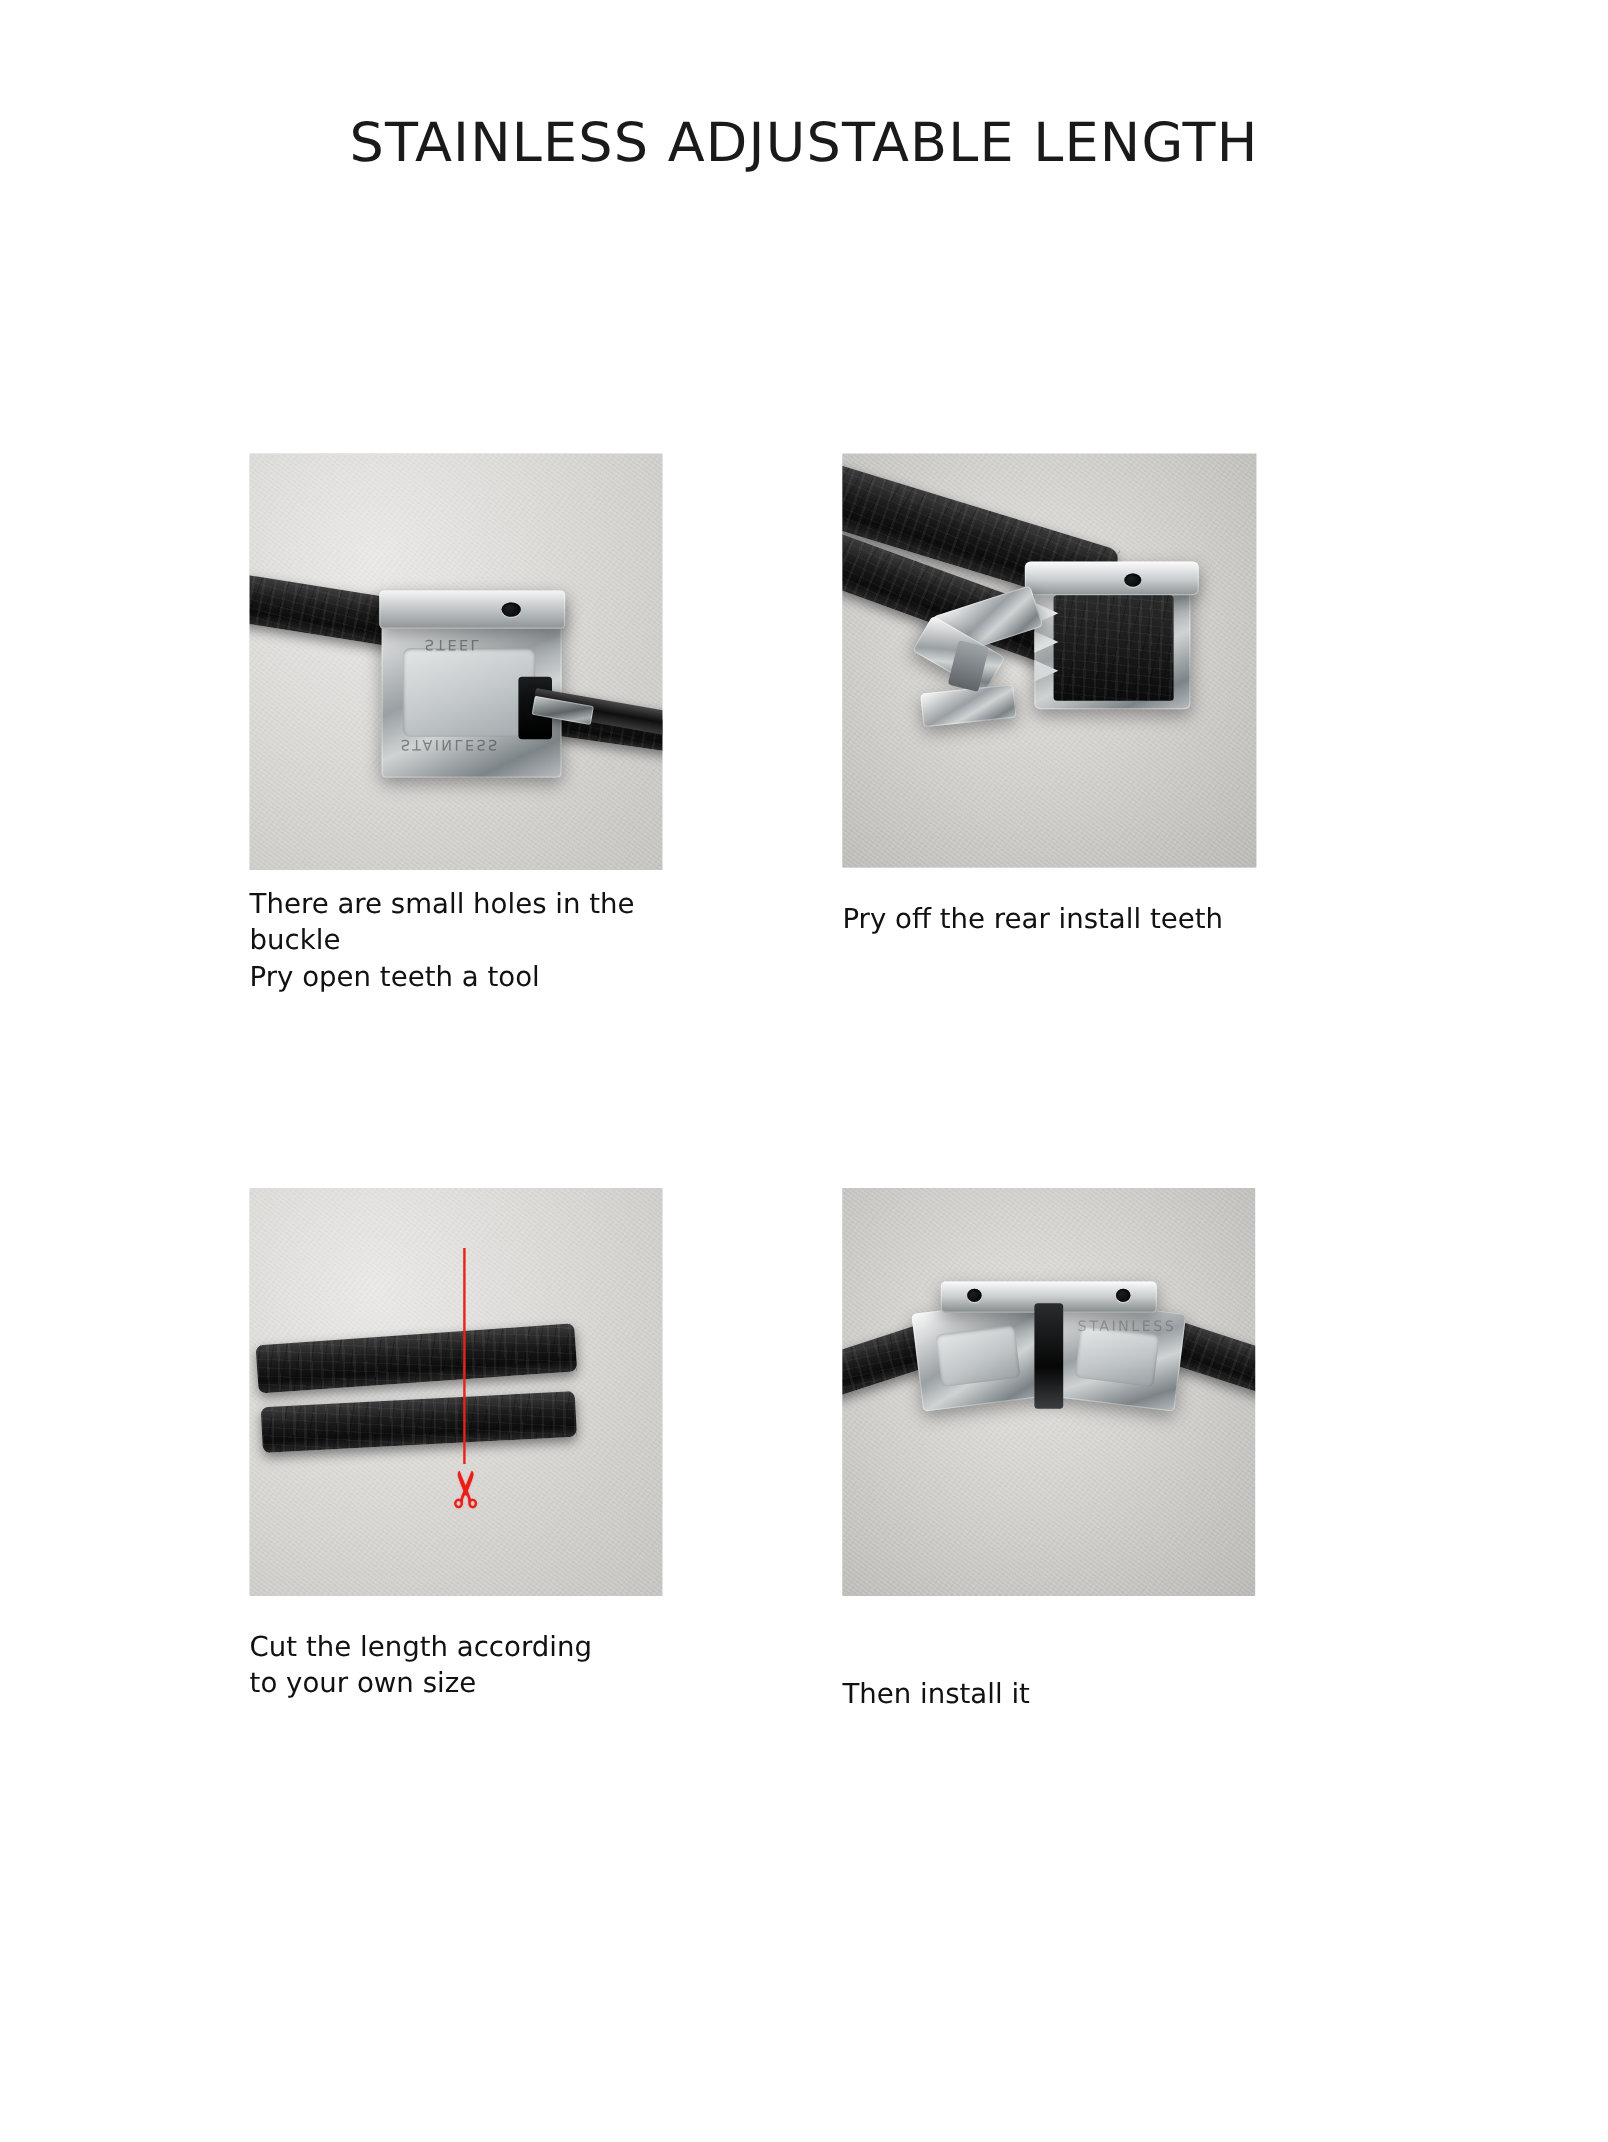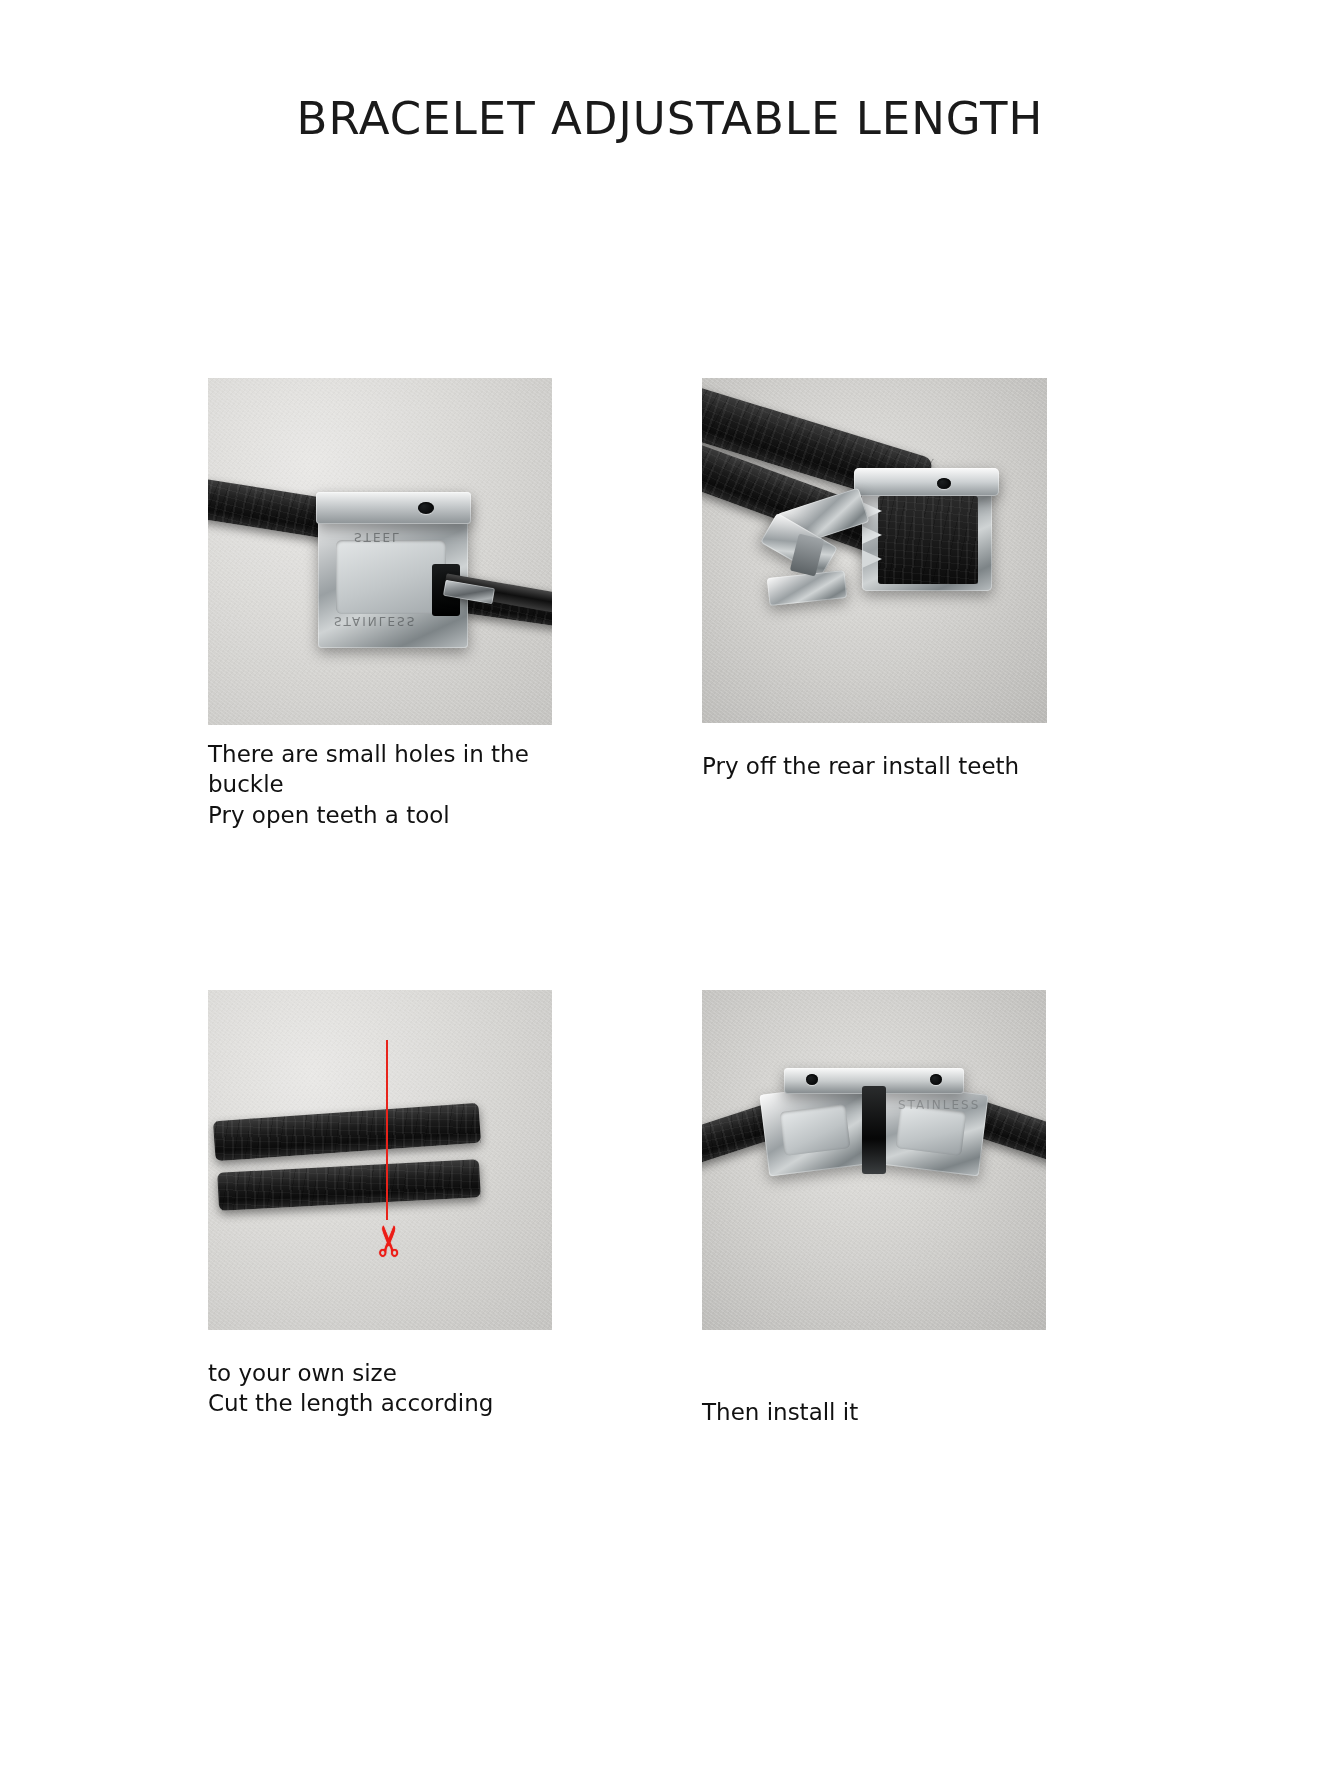--- a/index.html
+++ b/index.html
@@ -160,21 +160,21 @@
     line-height: 1;
     transform: rotate(-90deg);
     text-shadow: 0 0 1px #ec1c16;
   }
 </style>
 </head>
 <body>
 
 <div class="page">
 
-  <div class="page-title">BRACELET ADJUSTABLE LENGTH</div>
+  <div class="page-title">STAINLESS ADJUSTABLE LENGTH</div>
 
   <div class="grid">
 
     <div class="row row-1">
 
       <div class="cell cell-left">
         <div class="photo photo-1">
           <div class="bg-paper"></div>
           <div class="grain"></div>
 
@@ -258,22 +258,22 @@
           <div class="strap" style="left:10px; top:176px; width:262px; height:38px; transform:rotate(-3deg); border-radius:6px;">
             <div class="strap-tex"></div>
           </div>
 
           <div class="redline" style="left:178px; top:50px; width:2px; height:180px;"></div>
 
           <div class="scissors" style="left:164px; top:230px;">✂</div>
         </div>
 
         <div class="caption cap-3">
+          <div>Cut the length according</div>
           <div>to your own size</div>
-          <div>Cut the length according</div>
         </div>
       </div>
 
       <div class="cell cell-right">
         <div class="photo photo-4">
           <div class="bg-paper darker"></div>
           <div class="grain"></div>
 
           <div class="strap" style="left:-24px; top:122px; width:130px; height:36px; transform:rotate(-18deg); border-radius:8px;">
             <div class="strap-tex"></div>

